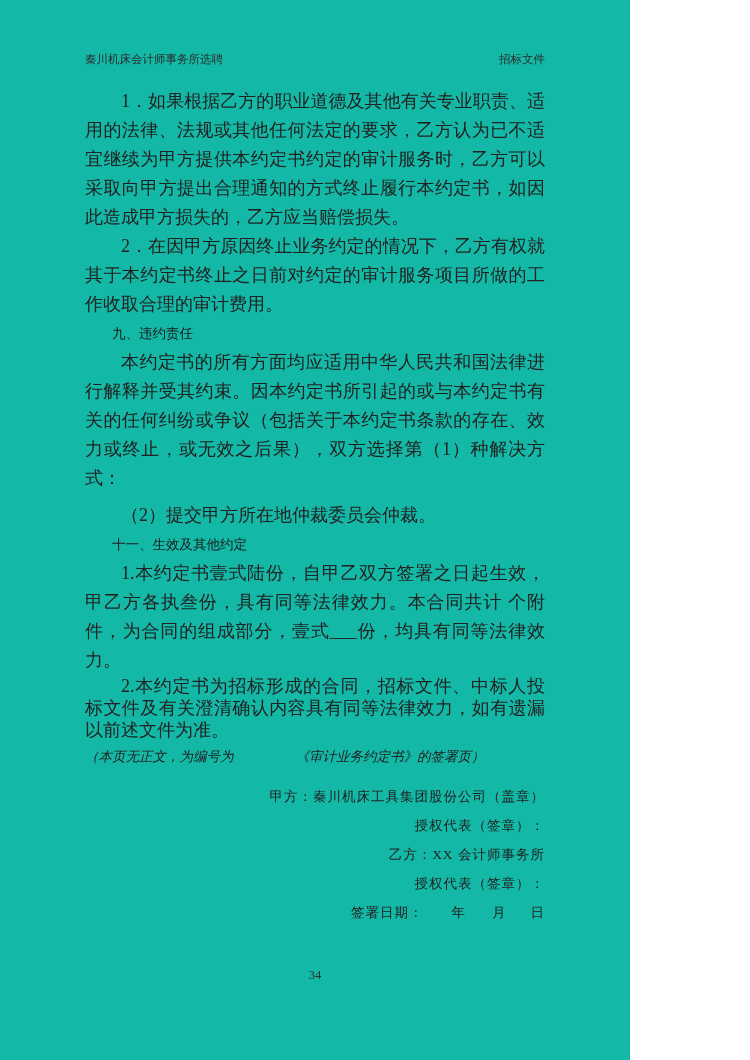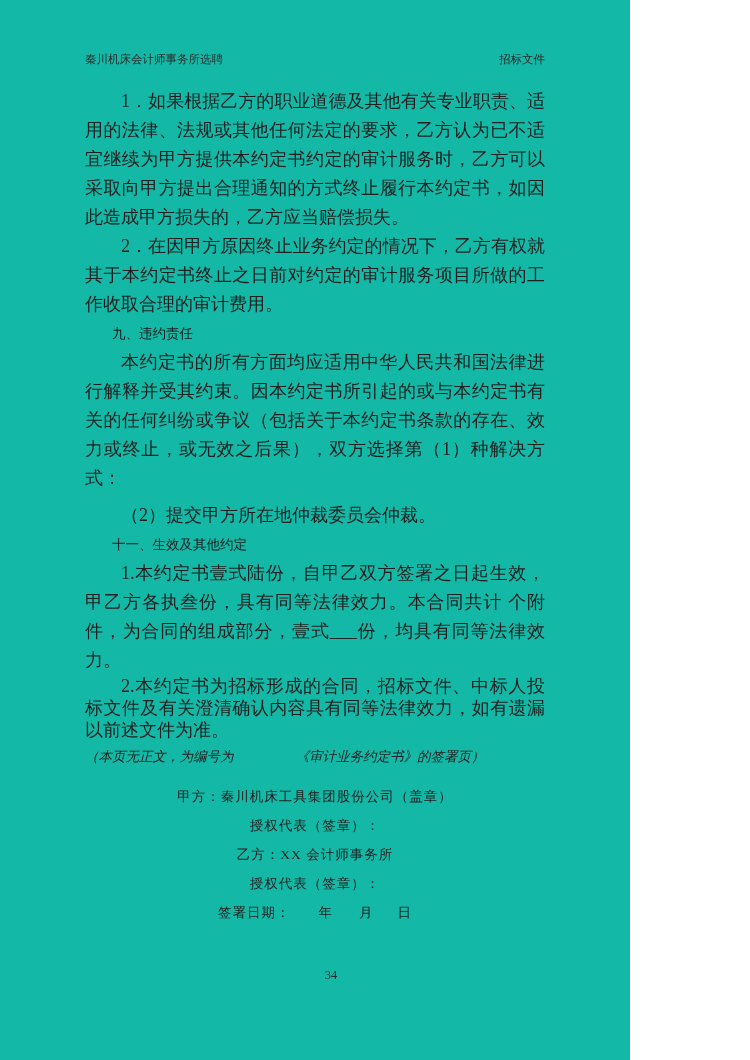--- a/index.html
+++ b/index.html
@@ -46,21 +46,21 @@
   }
   p.tight {
     line-height: 22px;
   }
   p.sig-line {
     margin: 0;
     font-size: 13.5px;
     line-height: 29px;
     letter-spacing: 1px;
     text-indent: 0;
-    text-align: center;
+    text-align: right;
     color: #212121;
   }
   .note-line {
     margin-top: 5px;
     font-size: 13.5px;
     line-height: 22px;
     color: #212121;
     font-style: italic;
   }
   .spacer-blank {
@@ -70,21 +70,21 @@
   .w28 { width: 28px; }
   .w26 { width: 26px; }
   .w24 { width: 24px; }
   .sig-party-a { margin-top: 45px; }
   .sig-rep-a   { margin-top: 8px; }
   .sig-party-b { margin-top: 41px; }
   .sig-rep-b   { margin-top: 6px; }
   .sig-date    { margin-top: 6px; }
   .doc-footer {
     position: absolute;
-    left: 16px;
+    left: 0;
     top: 968px;
     width: 100%;
     text-align: center;
     font-size: 12.5px;
     color: #2b2b2b;
   }
 </style>
 </head>
 <body>
 

